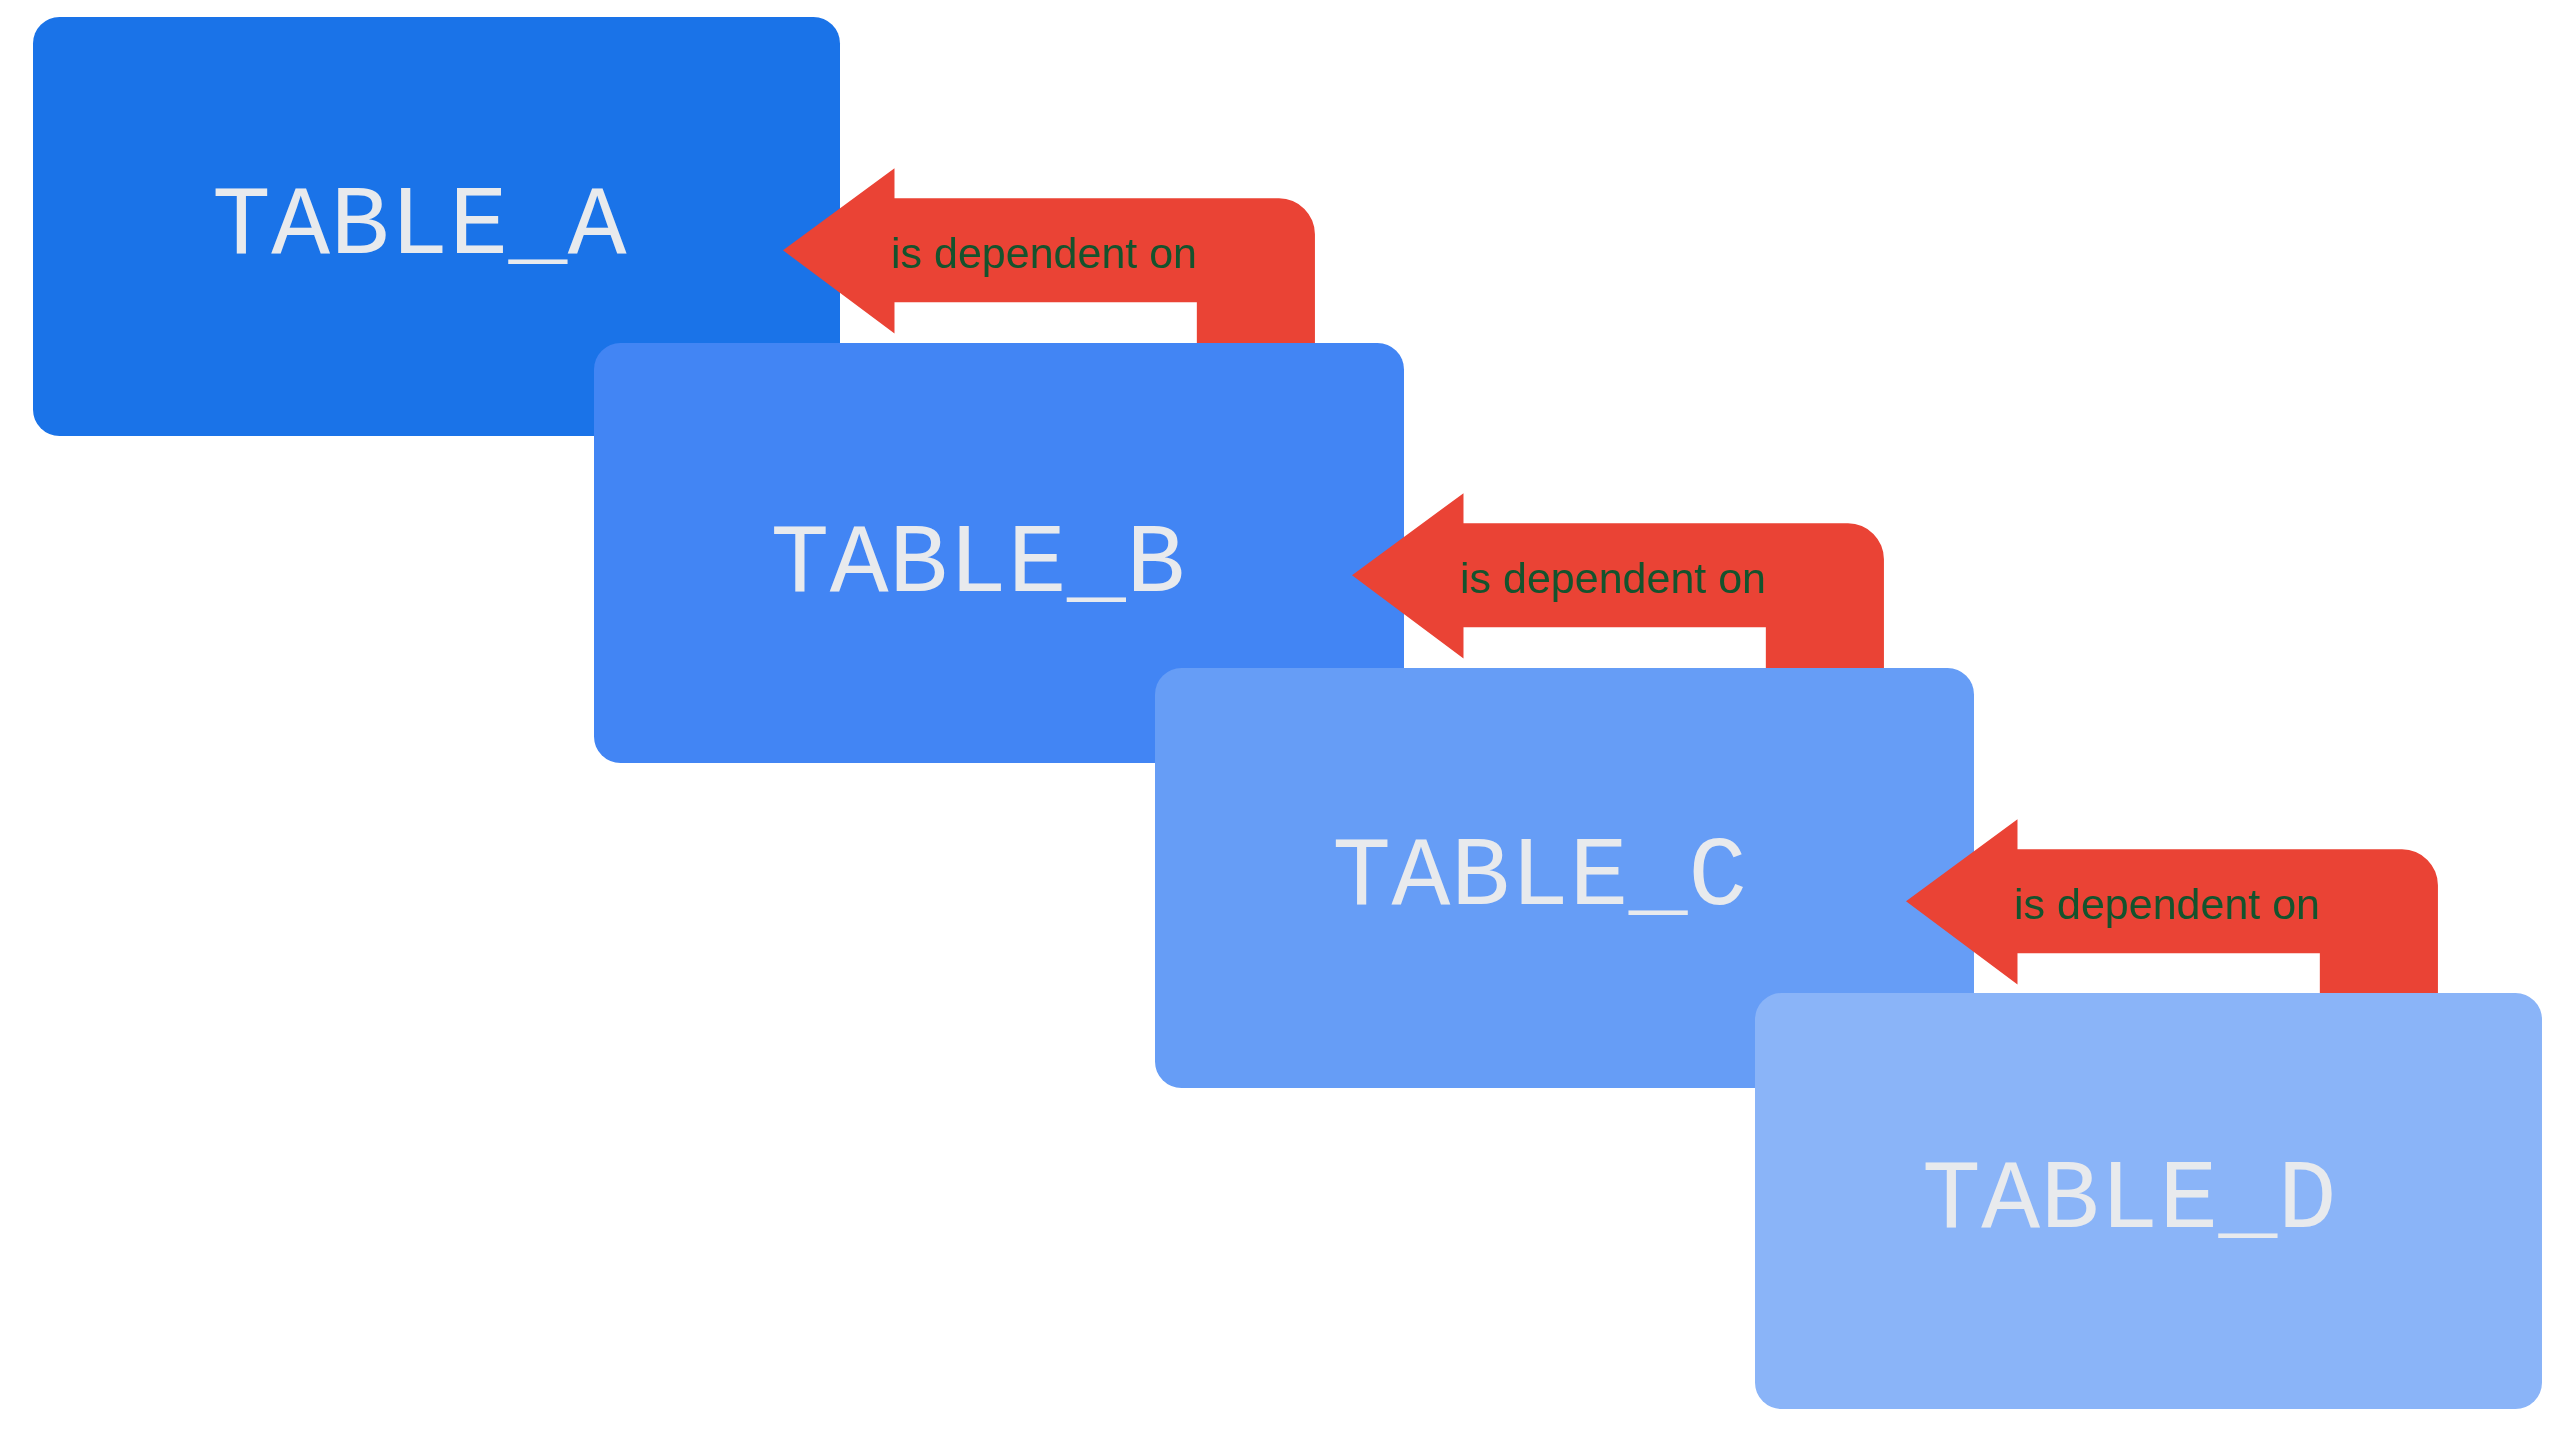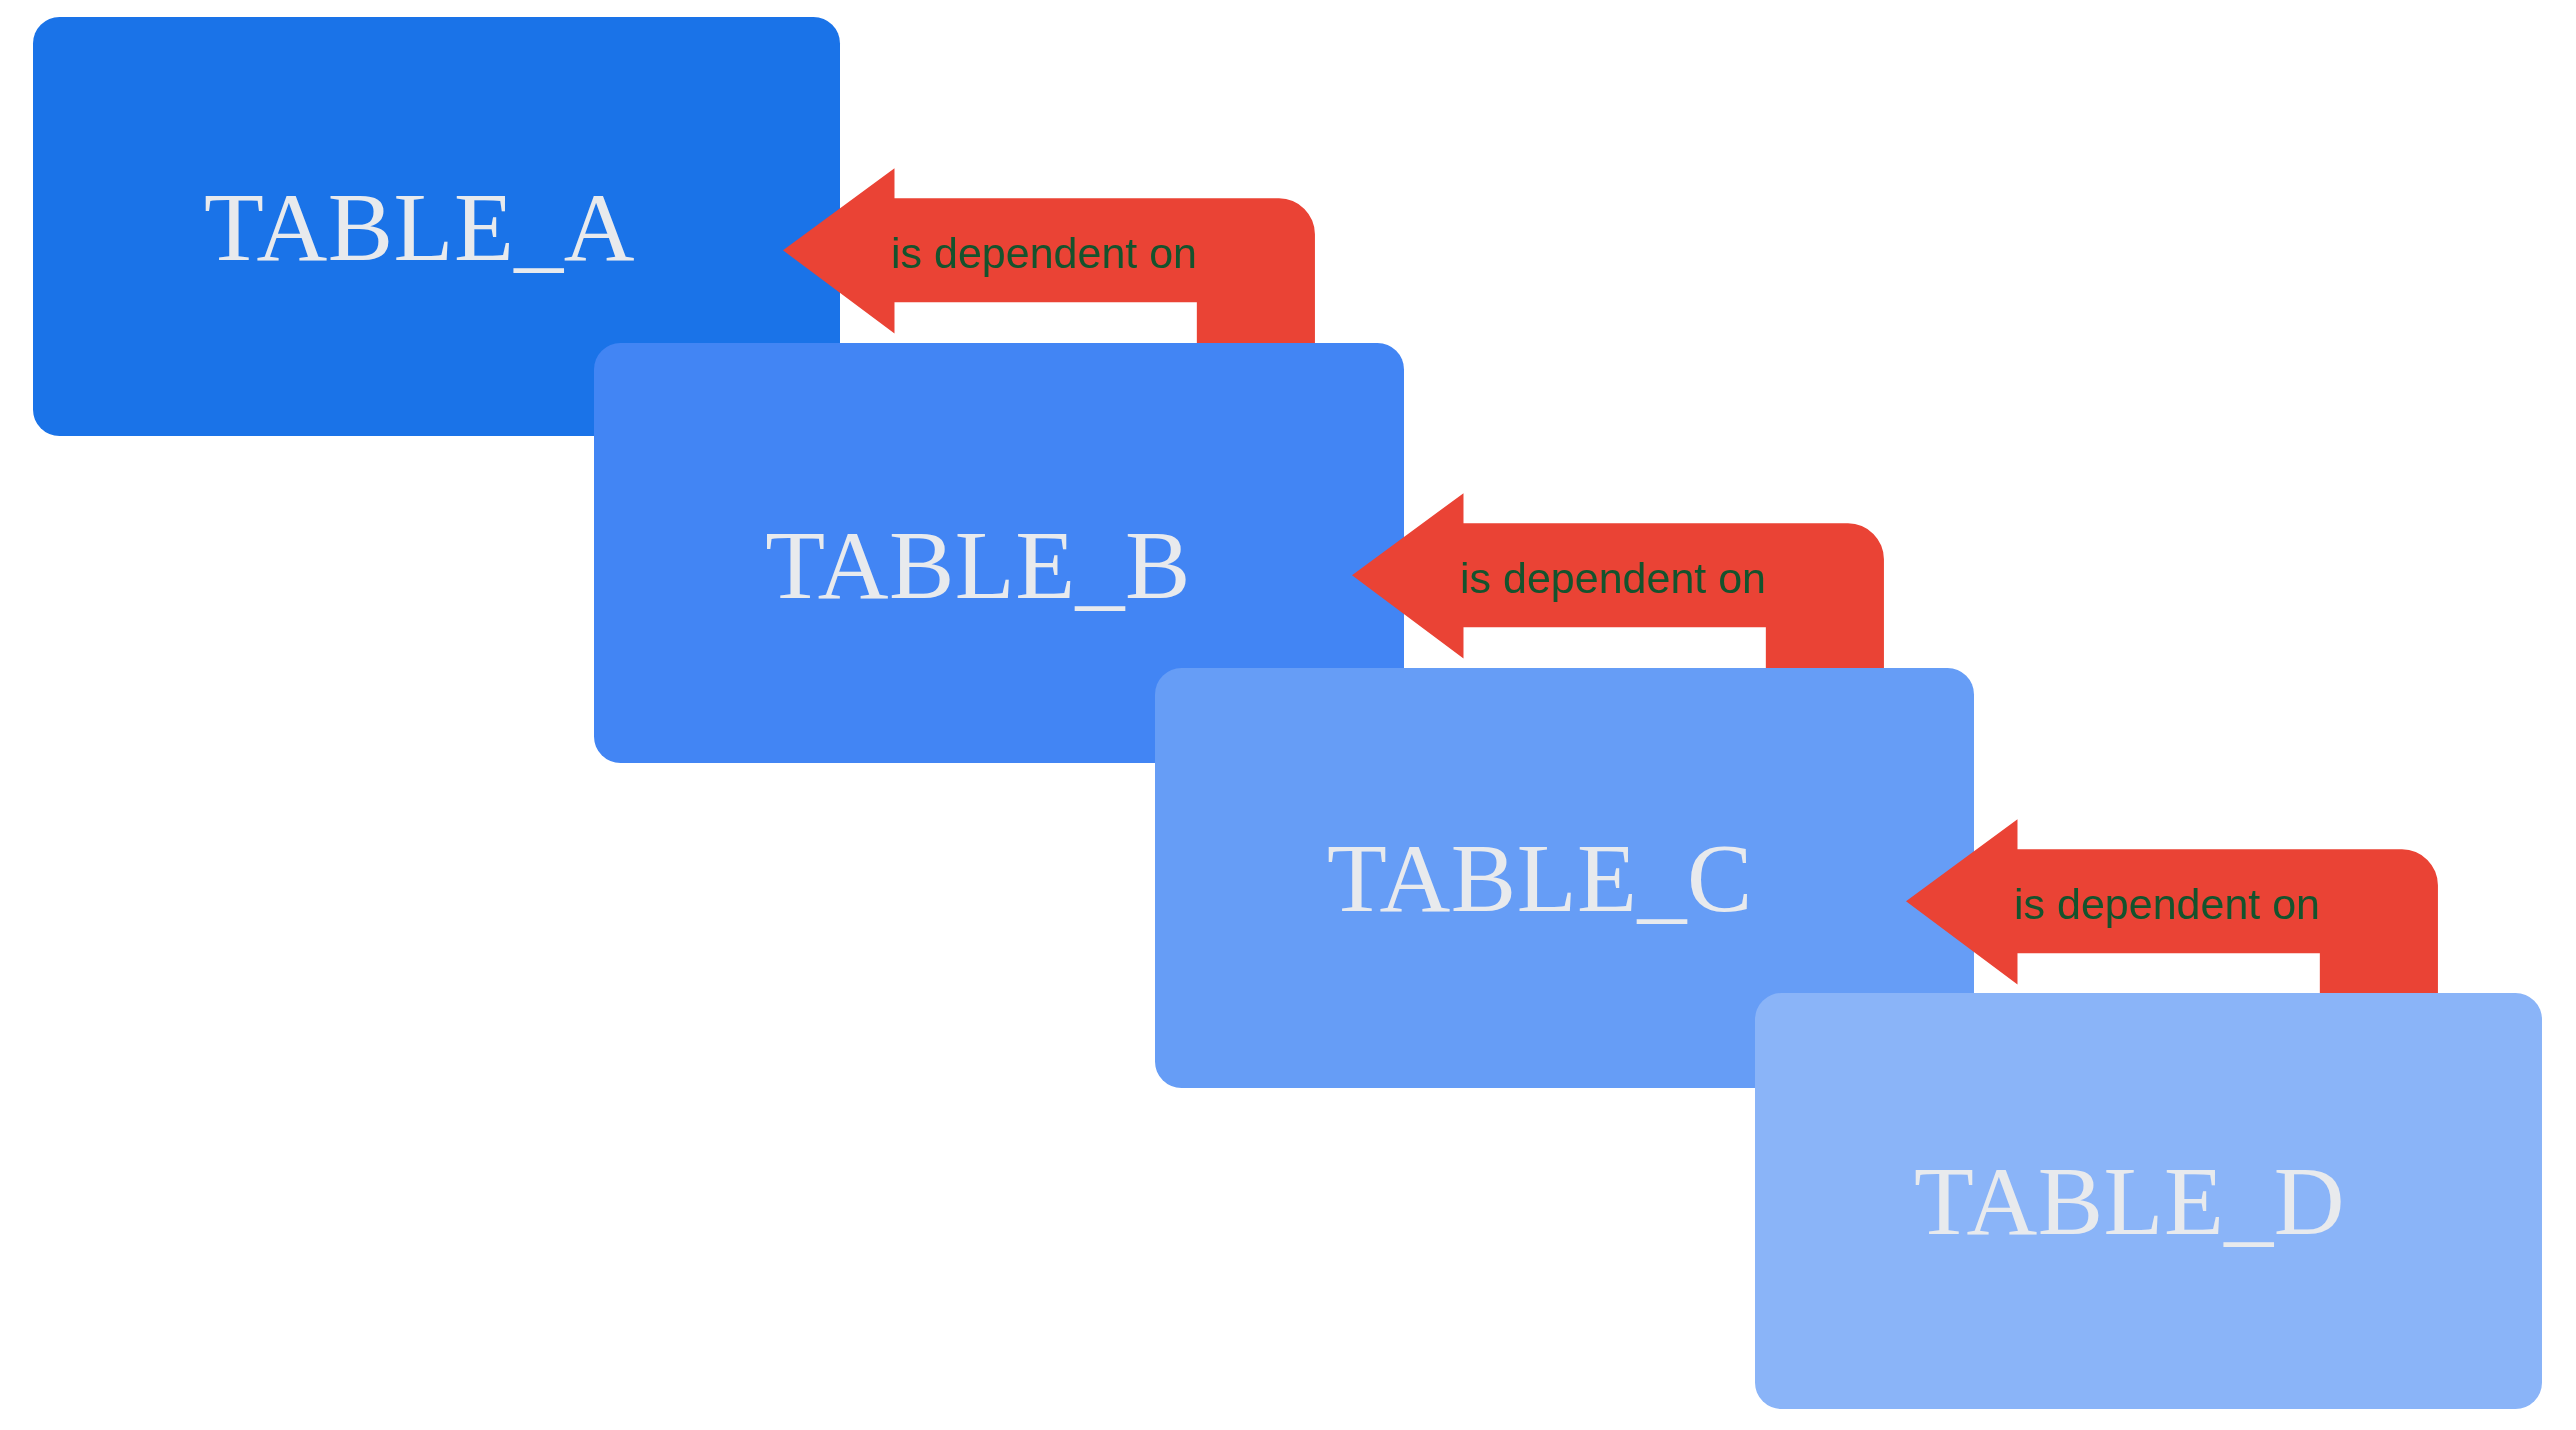--- a/index.html
+++ b/index.html
@@ -27,21 +27,21 @@
     justify-content: center;
     box-sizing: border-box;
   }
   .card-label {
     color: #e8eaed;
     font-size: 98px;
     font-weight: 400;
     letter-spacing: 0.5px;
     line-height: 1;
     white-space: nowrap;
-    font-family: Liberation Serif, serif;
+    font-family: Liberation Mono, monospace;
   }
   #card-a { left: 33px;   top: 17px;   width: 807px; height: 419px; background: #1a73e8; z-index: 10; }
   #card-b { left: 594px;  top: 343px;  width: 810px; height: 420px; background: #4285f4; z-index: 20; }
   #card-c { left: 1155px; top: 668px;  width: 819px; height: 420px; background: #669df6; z-index: 30; }
   #card-d { left: 1755px; top: 993px; width: 787px; height: 416px; background: #8ab4f8; z-index: 40; }
 
   
   #card-a .card-label { transform: translateX(-17px); }
   #card-b .card-label { transform: translateX(-21px); margin-top: 24px; }
   #card-c .card-label { transform: translateX(-24.6px); }

